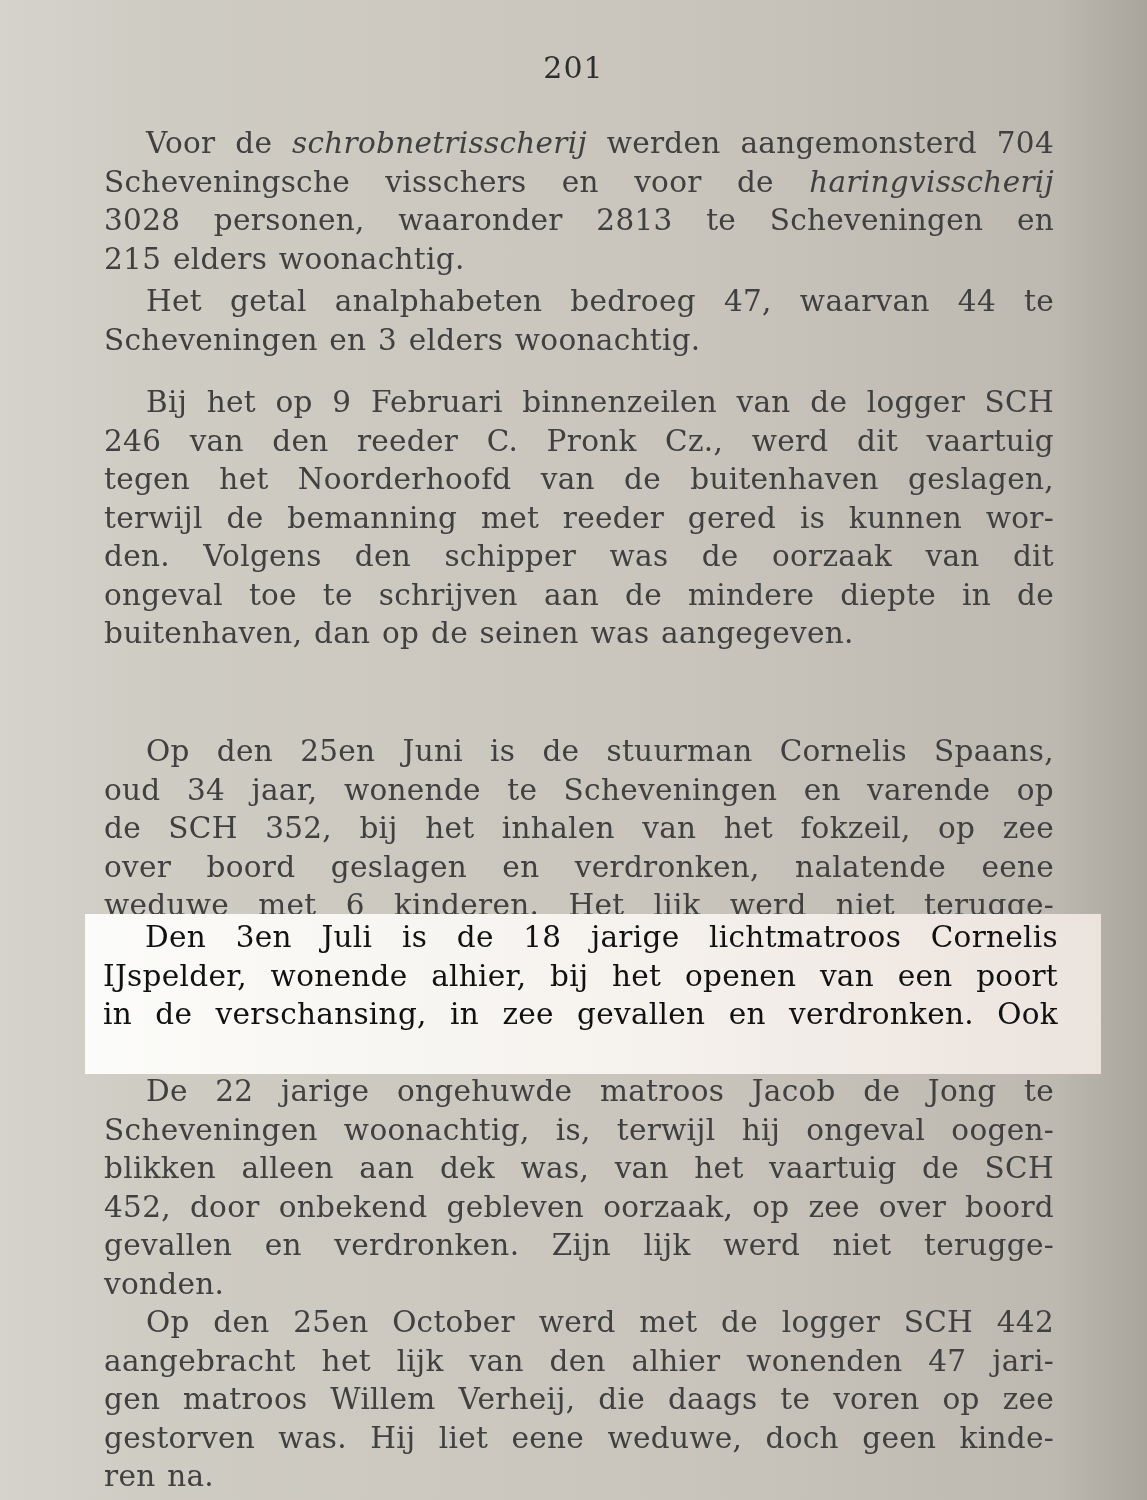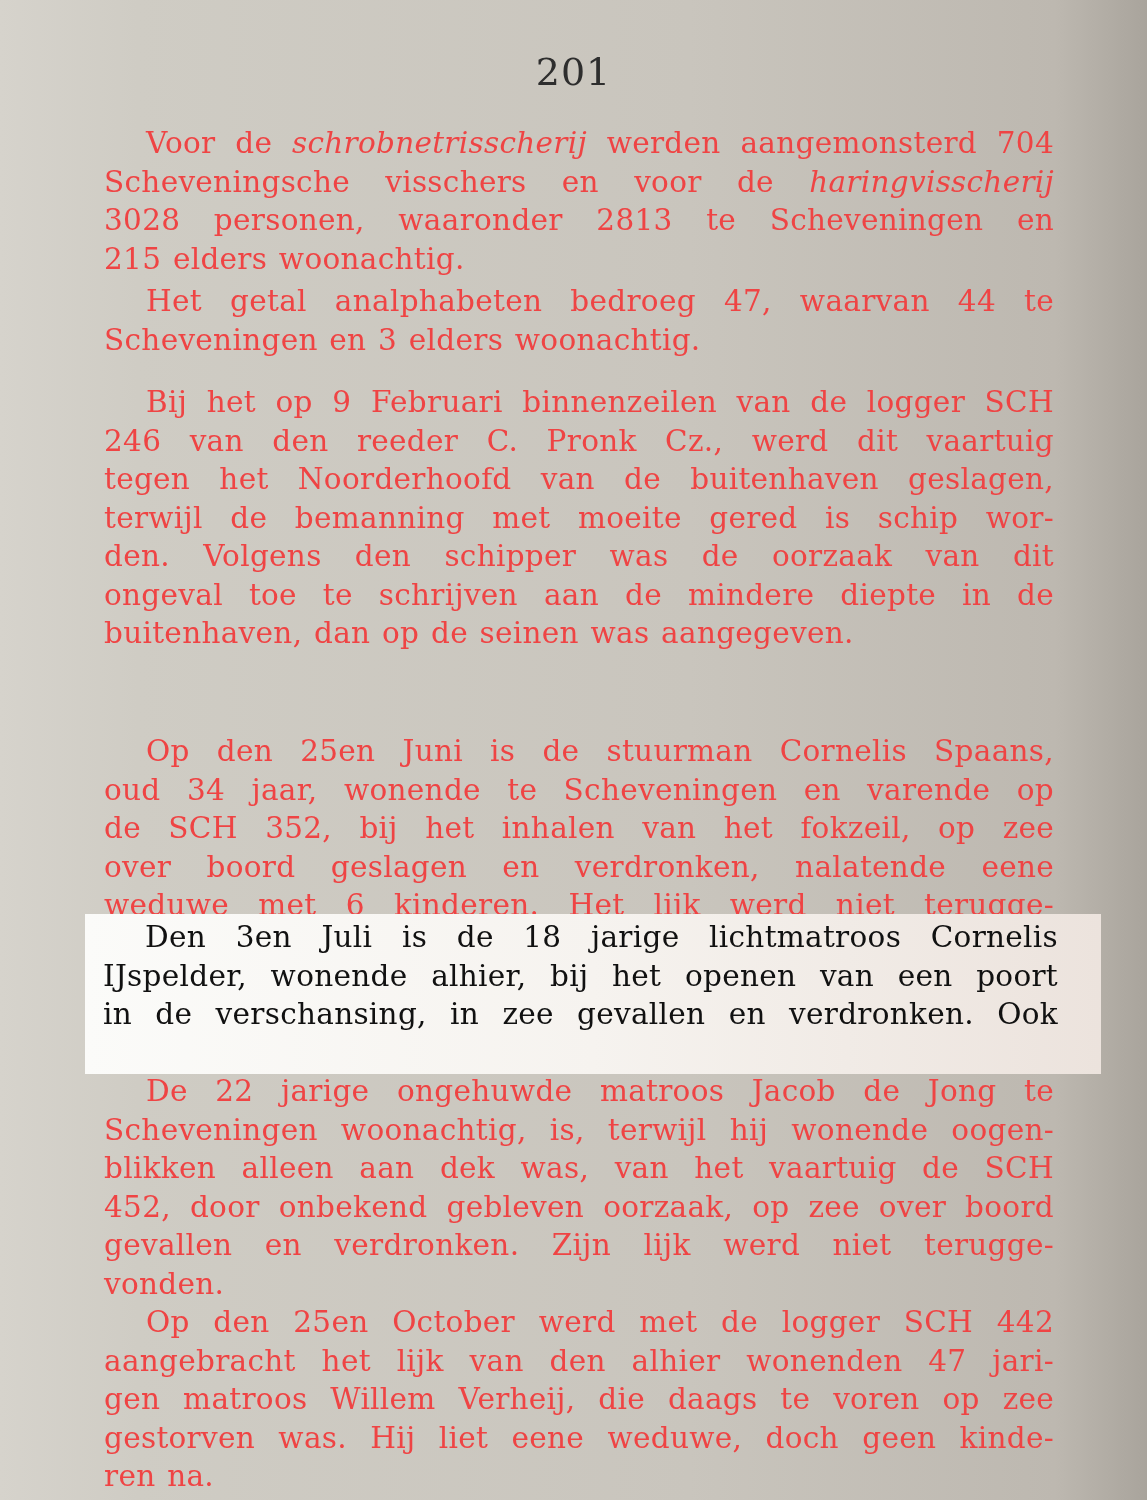--- a/index.html
+++ b/index.html
@@ -10,32 +10,32 @@
       position: relative;
       background: linear-gradient(90deg, #d6d3cc 0%, #cfccc4 12%, #c9c5bd 60%, #bdb8b0 92%, #a9a49c 100%);
       font-family: "DejaVu Serif", "Liberation Serif", serif;
       color: #2b2b2b;
     }
     .page-number {
       position: absolute;
       left: 0; width: 1147px;
       top: 50px;
       text-align: center;
-      font-size: 38px;
+      font-size: 30px;
       color: #2e2e2e;
       letter-spacing: 1px;
     }
     .para {
       position: absolute;
       left: 104px;
       width: 950px;
       font-size: 29.5px;
       line-height: 38.5px;
       text-align: justify;
-      color: #ef4444;
+      color: #404040;
       letter-spacing: 0.3px;
       word-spacing: 2px;
     }
     .para .line {
       display: block;
       white-space: nowrap;
       text-align-last: justify;
       text-align: justify;
     }
     .para .line.last { text-align-last: left; }
@@ -70,21 +70,21 @@
 
 <div class="para" style="top:282px;">
   <span class="line indent">Het getal analphabeten bedroeg 47, waarvan 44 te</span>
   <span class="line last">Scheveningen en 3 elders woonachtig.</span>
 </div>
 
 <div class="para" style="top:383px;">
   <span class="line indent">Bij het op 9 Februari binnenzeilen van de logger SCH</span>
   <span class="line">246 van den reeder C. Pronk Cz., werd dit vaartuig</span>
   <span class="line">tegen het Noorderhoofd van de buitenhaven geslagen,</span>
-  <span class="line">terwijl de bemanning met moeite gered is schip wor-</span>
+  <span class="line">terwijl de bemanning met reeder gered is kunnen wor-</span>
   <span class="line">den. Volgens den schipper was de oorzaak van dit</span>
   <span class="line">ongeval toe te schrijven aan de mindere diepte in de</span>
   <span class="line last">buitenhaven, dan op de seinen was aangegeven.</span>
 </div>
 
 <div class="para" style="top:716px;margin-top:16px;">
   <span class="line indent">Op den 25en Juni is de stuurman Cornelis Spaans,</span>
   <span class="line">oud 34 jaar, wonende te Scheveningen en varende op</span>
   <span class="line">de SCH 352, bij het inhalen van het fokzeil, op zee</span>
   <span class="line">over boord geslagen en verdronken, nalatende eene</span>
@@ -95,21 +95,21 @@
 <div class="highlight-box">
   <div class="para">
     <span class="line indent">Den 3en Juli is de 18 jarige lichtmatroos Cornelis</span>
     <span class="line">IJspelder, wonende alhier, bij het openen van een poort</span>
     <span class="line">in de verschansing, in zee gevallen en verdronken. Ook</span>
   </div>
 </div>
 
 <div class="para" style="top:1072px;">
   <span class="line indent">De 22 jarige ongehuwde matroos Jacob de Jong te</span>
-  <span class="line">Scheveningen woonachtig, is, terwijl hij wonende oogen-</span>
+  <span class="line">Scheveningen woonachtig, is, terwijl hij ongeval oogen-</span>
   <span class="line">blikken alleen aan dek was, van het vaartuig de SCH</span>
   <span class="line">452, door onbekend gebleven oorzaak, op zee over boord</span>
   <span class="line">gevallen en verdronken. Zijn lijk werd niet terugge-</span>
   <span class="line last">vonden.</span>
 </div>
 
 <div class="para" style="top:1303px;">
   <span class="line indent">Op den 25en October werd met de logger SCH 442</span>
   <span class="line">aangebracht het lijk van den alhier wonenden 47 jari-</span>
   <span class="line">gen matroos Willem Verheij, die daags te voren op zee</span>

